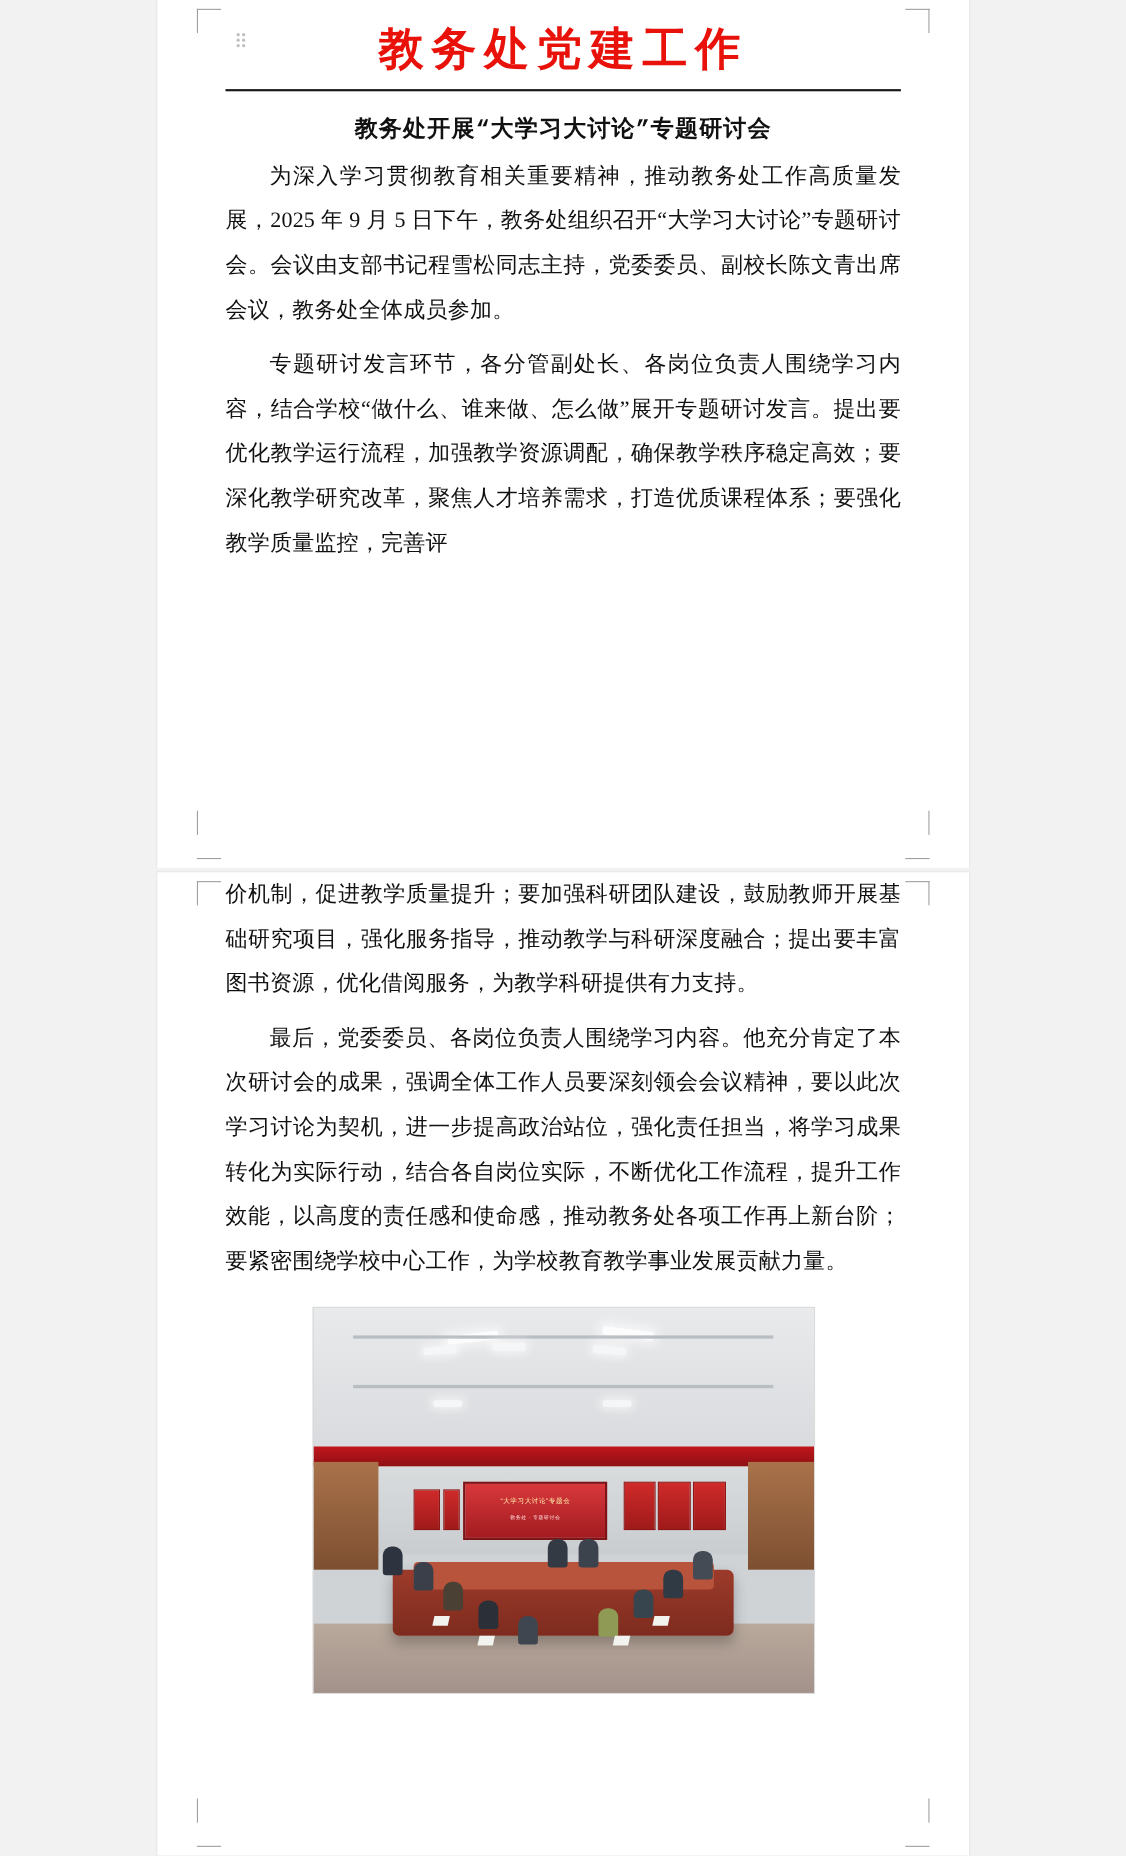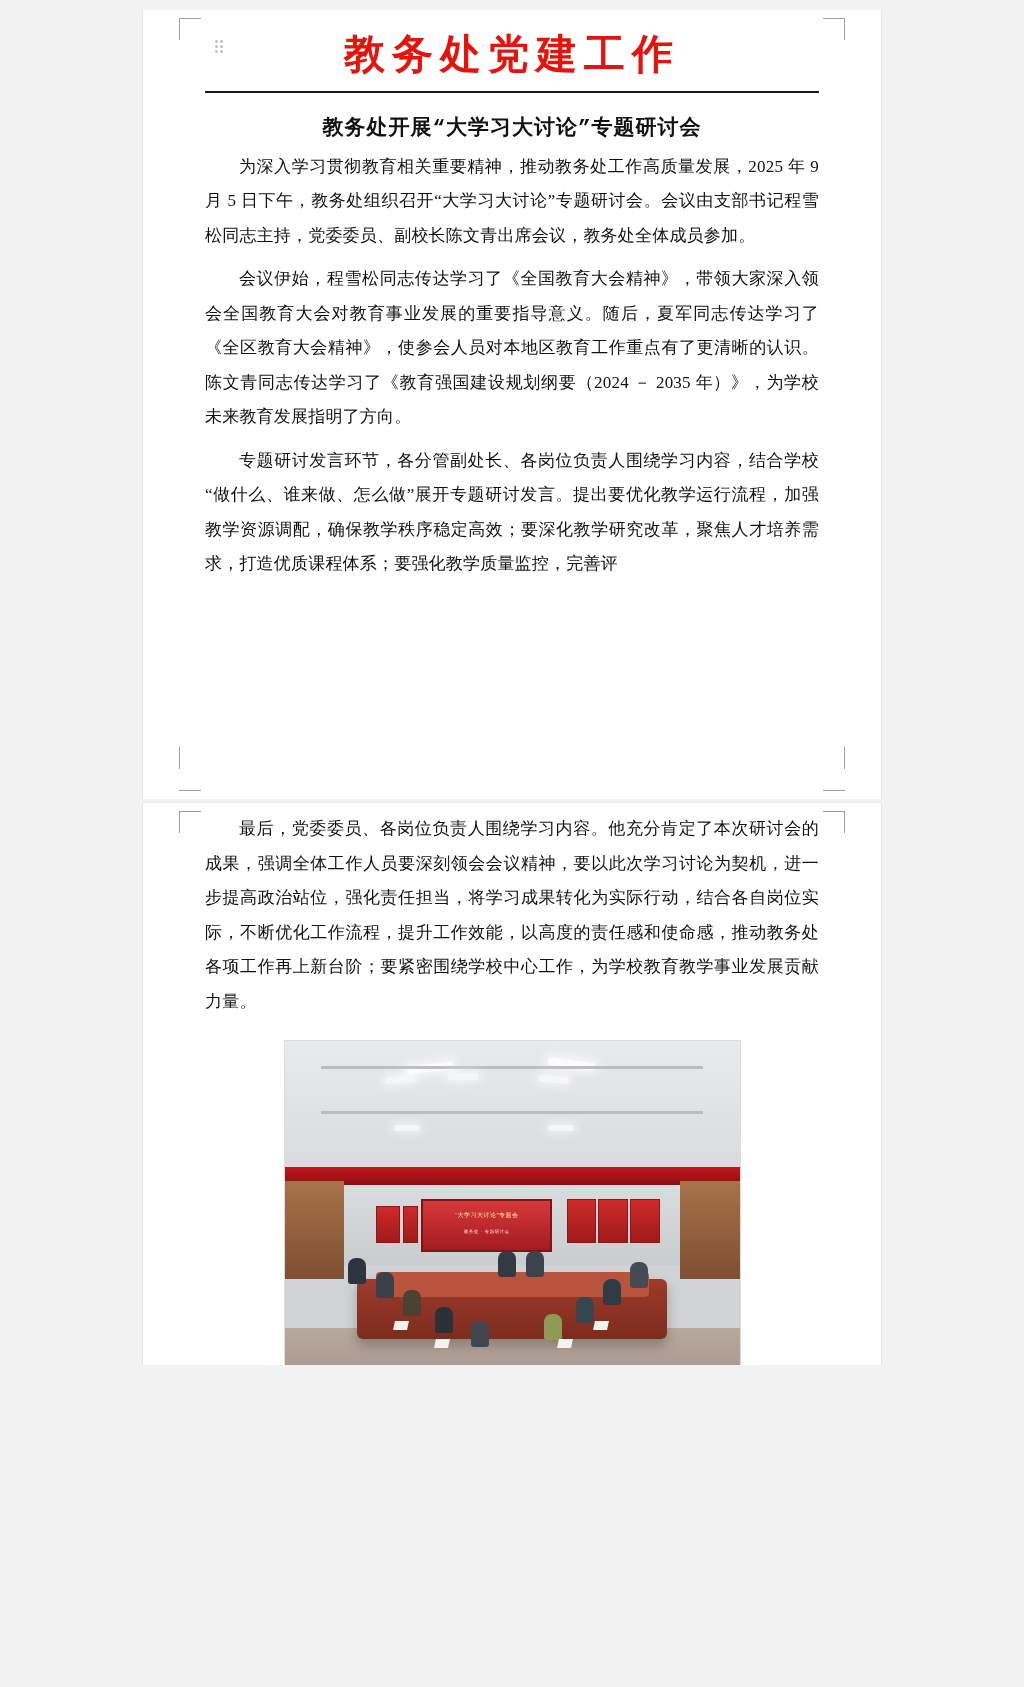--- a/index.html
+++ b/index.html
@@ -4,22 +4,22 @@
 <style>
   html, body {
     margin: 0;
     padding: 0;
     background: #f2f2f2;
     font-family: "Liberation Serif", "DejaVu Serif", serif;
   }
   #page {
     position: relative;
     width: 1024px;
-    height: 1355px;
-    margin: 10px auto;
+    height: 1687px;
+    margin: 0 auto;
     background: #f2f2f2;
     overflow: hidden;
   }
   
   .sheet {
     position: absolute;
     left: 143px;
     width: 738px;
     background: #ffffff;
     box-shadow: 0 0 0 1px #e6e6e6;
@@ -105,21 +105,21 @@
     text-align: center;
     font-weight: bold;
     font-size: 21px;
     color: #111;
     margin-top: 20px;
     letter-spacing: 1px;
     font-family: Liberation Mono, monospace;
   }
 
   .para {
-    font-size: 17px;
+    font-size: 20px;
     line-height: 2.03;
     color: #111;
     text-align: justify;
     text-justify: inter-ideograph;
     text-indent: 2em;
     margin: 9px 0 0 0;
     letter-spacing: 0.2px;
   }
   .para.cont { text-indent: 0; margin-top: 0; }
 
@@ -239,39 +239,39 @@
     <div class="doc" style="top:18px;">
       <h1 class="title">
         <span>教务处党建工作</span>
       </h1>
 
       <div class="meta-rule"></div>
 
       <div class="article-title">教务处开展“大学习大讨论”专题研讨会</div>
 
       <p class="para">为深入学习贯彻教育相关重要精神，推动教务处工作高质量发展，2025 年 9 月 5 日下午，教务处组织召开“大学习大讨论”专题研讨会。会议由支部书记程雪松同志主持，党委委员、副校长陈文青出席会议，教务处全体成员参加。</p>
-      <p class="para">会议伊始，程雪松同志传达学习了《全国教育大会精神》，带领大家深入领会全国教育大会对教育事业发展的重要指导意义。随后，夏军同志传达学习了《全区教育大会精神》，使参会人员对本地区教育工作重点有了更清晰的认识。陈文青同志传达学习了《教育强国建设规划纲要（2024 － 2035 年）》，为学校未来教育发展指明了方向。</p>
       <p class="para">专题研讨发言环节，各分管副处长、各岗位负责人围绕学习内容，结合学校“做什么、谁来做、怎么做”展开专题研讨发言。提出要优化教学运行流程，加强教学资源调配，确保教学秩序稳定高效；要深化教学研究改革，聚焦人才培养需求，打造优质课程体系；要强化教学质量监控，完善评</p>
     </div>
   </div>
 
   <div class="sheet-gap"></div>
 
   <div class="sheet" id="sheet2">
 
     <div class="crop h" style="left:36px; top:8px;"></div>
     <div class="crop v" style="left:36px; top:8px;"></div>
     <div class="crop h" style="right:36px; top:8px;"></div>
     <div class="crop v" style="right:36px; top:8px;"></div>
     <div class="crop h" style="left:36px; bottom:8px;"></div>
     <div class="crop v" style="left:36px; bottom:30px;"></div>
     <div class="crop h" style="right:36px; bottom:8px;"></div>
     <div class="crop v" style="right:36px; bottom:30px;"></div>
 
     <div class="doc" style="top:0px;">
+      <p class="para cont">价机制，促进教学质量提升；要加强科研团队建设，鼓励教师开展基础研究项目，强化服务指导，推动教学与科研深度融合；提出要丰富图书资源，优化借阅服务，为教学科研提供有力支持。</p>
       <p class="para">最后，党委委员、各岗位负责人围绕学习内容。他充分肯定了本次研讨会的成果，强调全体工作人员要深刻领会会议精神，要以此次学习讨论为契机，进一步提高政治站位，强化责任担当，将学习成果转化为实际行动，结合各自岗位实际，不断优化工作流程，提升工作效能，以高度的责任感和使命感，推动教务处各项工作再上新台阶；要紧密围绕学校中心工作，为学校教育教学事业发展贡献力量。</p>
 
       <div class="photo-wrap">
         <div class="ph-ceiling"></div>
         <div class="ph-beam" style="left:8%; top:7%; width:84%; height:3px;"></div>
         <div class="ph-beam" style="left:8%; top:20%; width:84%; height:3px;"></div>
         <div class="ph-light" style="left:22%; top:10%; width:30px; height:7px; transform:rotate(-5deg);"></div>
         <div class="ph-light" style="left:36%; top:9%; width:30px; height:7px;"></div>
         <div class="ph-light" style="left:56%; top:10%; width:30px; height:7px; transform:rotate(5deg);"></div>
         <div class="ph-light" style="left:24%; top:24%; width:26px; height:6px;"></div>

